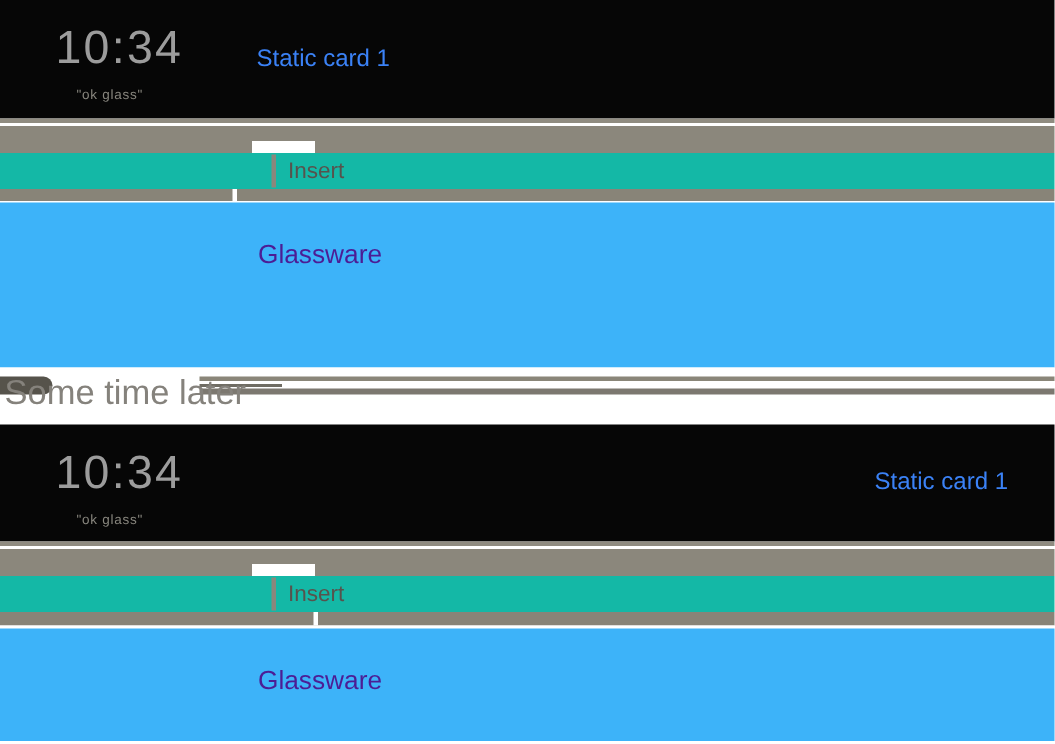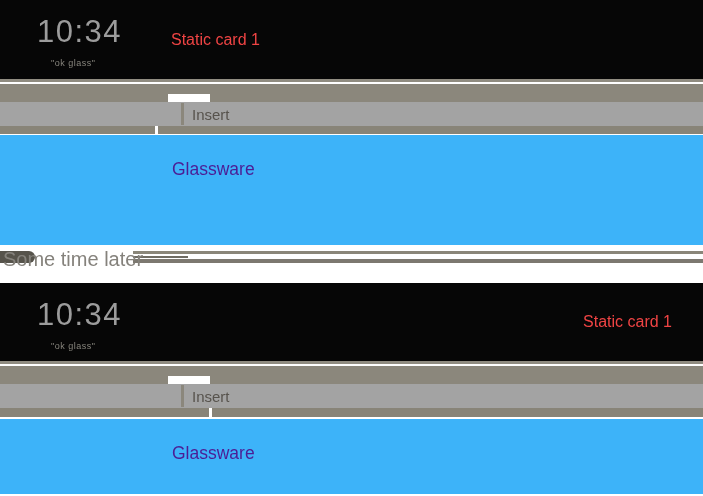--- a/index.html
+++ b/index.html
@@ -20,42 +20,42 @@
     position: absolute; left: 37px; top: 16px;
     color: #9c9c9c; font-size: 31px; font-weight: 300;
     letter-spacing: 1.5px; line-height: 1;
   }
   .voice-hint {
     position: absolute; left: 51px; top: 58px;
     color: #87857d; font-size: 9px; letter-spacing: 0.5px;
   }
   .card-label {
     position: absolute; top: 50%; transform: translateY(-50%);
-    color: #ef4444; font-size: 16px; white-space: nowrap;
+    color: #3b82f6; font-size: 16px; white-space: nowrap;
   }
   .card-label.center-pos { left: 171px; }
   .card-label.right-pos { right: 31px; }
 
   
   .thin-line { height: 2.5px; background: #908c81; }
   .white-gap-sm { height: 2.5px; background: #ffffff; }
   .edge-bar { height: 18px; background: #8b877c; }
   .edge-bar .notch {
     position: absolute; left: 168px; width: 42px;
     bottom: 0; height: 8px; background: #ffffff;
   }
   .edge-bar-2 { height: 8.5px; background: #888478; }
   .edge-bar-2 .seam {
     position: absolute; top: 0; bottom: 0; width: 2.5px; background: #ffffff;
   }
   .white-gap-1 { height: 1px; background: #ffffff; }
   .white-gap-2 { height: 2.5px; background: #ffffff; }
 
   
-  .insert-row { height: 23.5px; background: #a3a3a3; }
+  .insert-row { height: 23.5px; background: #14b8a6; }
   .insert-row.state2 { height: 24px; }
   .insert-seam {
     position: absolute; left: 181px; top: 1px; bottom: 1px;
     width: 2.5px; background: #8b877c;
   }
   .insert-label {
     position: absolute; left: 192px; top: 50%; transform: translateY(-50%);
     color: #57534d; font-size: 15px;
   }
 
@@ -69,21 +69,21 @@
   }
 
   
   .divider { height: 38px; background: #ffffff; }
   .divider-cap {
     position: absolute; left: 0; top: 6px; width: 35px; height: 12px;
     background: #56534b; border-radius: 0 7px 7px 0;
   }
   .divider-label {
     position: absolute; left: 3px; top: 3px;
-    color: #85827c; font-size: 20px; white-space: nowrap;
+    color: #85827c; font-size: 23px; white-space: nowrap;
   }
   .tl-line { position: absolute; }
   .tl-line.a { left: 133px; right: 0; top: 6px;  height: 3px;   background: #8a8679; }
   .tl-line.b { left: 133px; width: 55px; top: 10.5px; height: 2.5px; background: #6f6c63; }
   .tl-line.c { left: 133px; right: 0; top: 14px; height: 4px;   background: #7c7870; }
 
   .bottom-margin { height: 2px; background: #ffffff; }
 </style>
 </head>
 <body>

